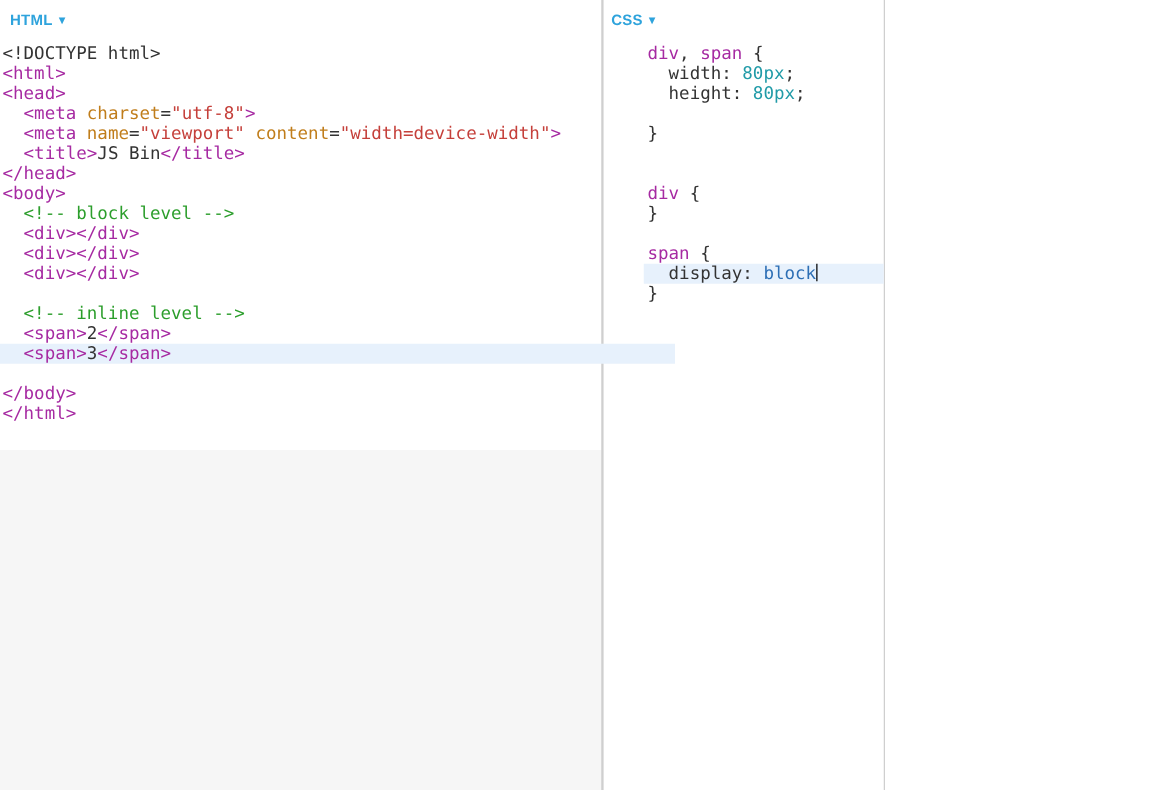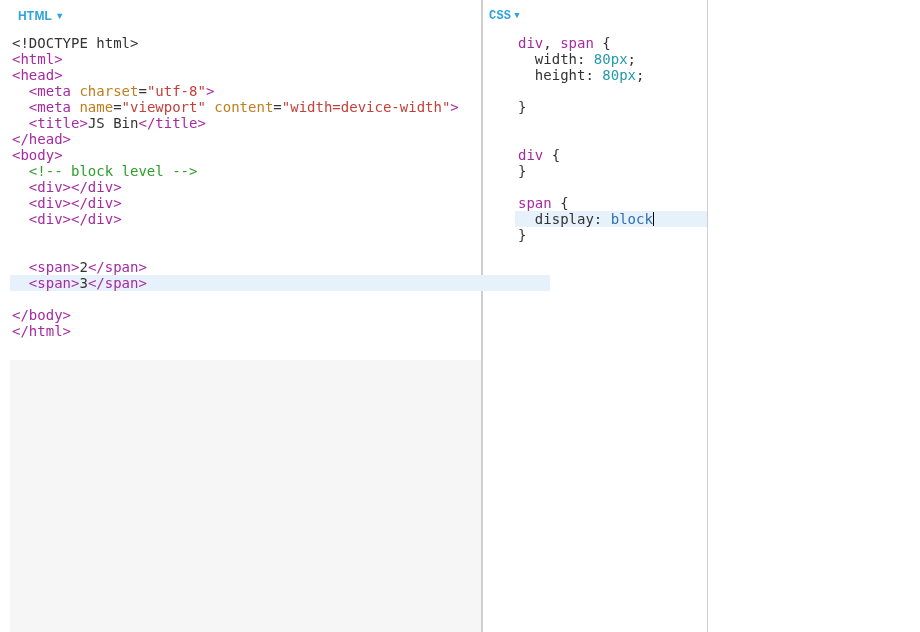--- a/index.html
+++ b/index.html
@@ -2,34 +2,34 @@
 <html style="--c-label_blue: #2ea3dc; --c-output_label: #58585c; --c-tag: #a62aa2; --c-attr: #c07d1b; --c-str: #c5403b; --c-com: #2c9e2c; --c-num: #219ba8; --c-kw: #a62aa2; --c-blu: #2d6fb5; --c-pln: #333333; --c-active_line: #e7f1fc; --c-pink: #ffc0cb; --c-skyblue: #87ceeb; --c-editor_bg: #ffffff; --c-panel_gray: #f6f6f6; --c-output_bg: #f5f5f5; --c-divider: #cfcfcf;"><head>
 <meta charset="utf-8">
 <style>
   * { box-sizing: border-box; margin: 0; padding: 0; }
   html, body { width: 920px; height: 632px; overflow: hidden; }
   .app {
     position: relative; width: 920px; height: 632px; overflow: hidden;
     background: #ffffff; font-family: "Liberation Sans", sans-serif;
   }
   .panel { position: absolute; top: 0; height: 632px; }
-  .panel-html { left: 10px; width: 540px; background: var(--c-panel_gray); }
+  .panel-html { left: 0; width: 540px; background: var(--c-panel_gray); }
   .code-surface { position: absolute; top: 0; left: 0; width: 100%; height: 360px; background: var(--c-editor_bg); }
   .panel-css { left: 483px; width: 224px; background: var(--c-editor_bg); }
   .panel-output { left: 708px; width: 212px; background: var(--c-output_bg); }
   .divider { position: absolute; top: 0; height: 632px; }
   .d1 { left: 481px; width: 2px; background: var(--c-divider); }
   .d2 { left: 707px; width: 1px; background: var(--c-divider); }
 
   .panel-label {
     position: absolute; top: 9px; left: 8px; z-index: 3;
     font-size: 12px; font-weight: 700; color: var(--c-label_blue);
     letter-spacing: 0.2px; cursor: pointer; white-space: nowrap;
   }
-  .panel-css .panel-label { left: 6px; font-family: Liberation Mono, monospace; }
+  .panel-css .panel-label { left: 6px; }
   .panel-label .caret { font-size: 9px; margin-left: 3px; vertical-align: 1px; }
   .output-label {
     position: absolute; top: 9px; left: 9px; z-index: 3;
     font-size: 13px; font-weight: 700; color: var(--c-output_label); white-space: nowrap;
   }
 
   .code {
     position: absolute; top: 35px; left: 0; right: 0; z-index: 2;
     font-family: "DejaVu Sans Mono", monospace;
     font-size: 14px; line-height: 16px; color: var(--c-pln);
@@ -75,21 +75,21 @@
         <div class="code-line"><span class="tok-pln">  </span><span class="tok-tag">&lt;meta</span><span class="tok-attr"> charset</span><span class="tok-pln">=</span><span class="tok-str">"utf-8"</span><span class="tok-tag">&gt;</span></div>
         <div class="code-line"><span class="tok-pln">  </span><span class="tok-tag">&lt;meta</span><span class="tok-attr"> name</span><span class="tok-pln">=</span><span class="tok-str">"viewport"</span><span class="tok-attr"> content</span><span class="tok-pln">=</span><span class="tok-str">"width=device-width"</span><span class="tok-tag">&gt;</span></div>
         <div class="code-line"><span class="tok-pln">  </span><span class="tok-tag">&lt;title&gt;</span><span class="tok-pln">JS Bin</span><span class="tok-tag">&lt;/title&gt;</span></div>
         <div class="code-line"><span class="tok-tag">&lt;/head&gt;</span></div>
         <div class="code-line"><span class="tok-tag">&lt;body&gt;</span></div>
         <div class="code-line"><span class="tok-pln">  </span><span class="tok-com">&lt;!-- block level --&gt;</span></div>
         <div class="code-line"><span class="tok-pln">  </span><span class="tok-tag">&lt;div&gt;&lt;/div&gt;</span></div>
         <div class="code-line"><span class="tok-pln">  </span><span class="tok-tag">&lt;div&gt;&lt;/div&gt;</span></div>
         <div class="code-line"><span class="tok-pln">  </span><span class="tok-tag">&lt;div&gt;&lt;/div&gt;</span></div>
         <div class="code-line"></div>
-        <div class="code-line"><span class="tok-pln">  </span></div>
+        <div class="code-line"><span class="tok-pln">  </span><span class="tok-com">&lt;!-- inline level --&gt;</span></div>
         <div class="code-line"><span class="tok-pln">  </span><span class="tok-tag">&lt;span&gt;</span><span class="tok-pln">2</span><span class="tok-tag">&lt;/span&gt;</span></div>
         <div class="code-line hl"><span class="tok-pln">  </span><span class="tok-tag">&lt;span&gt;</span><span class="tok-pln">3</span><span class="tok-tag">&lt;/span&gt;</span></div>
         <div class="code-line"></div>
         <div class="code-line"><span class="tok-tag">&lt;/body&gt;</span></div>
         <div class="code-line"><span class="tok-tag">&lt;/html&gt;</span></div>
       </div>
   </section>
 
   <div class="divider d1"></div>
 

